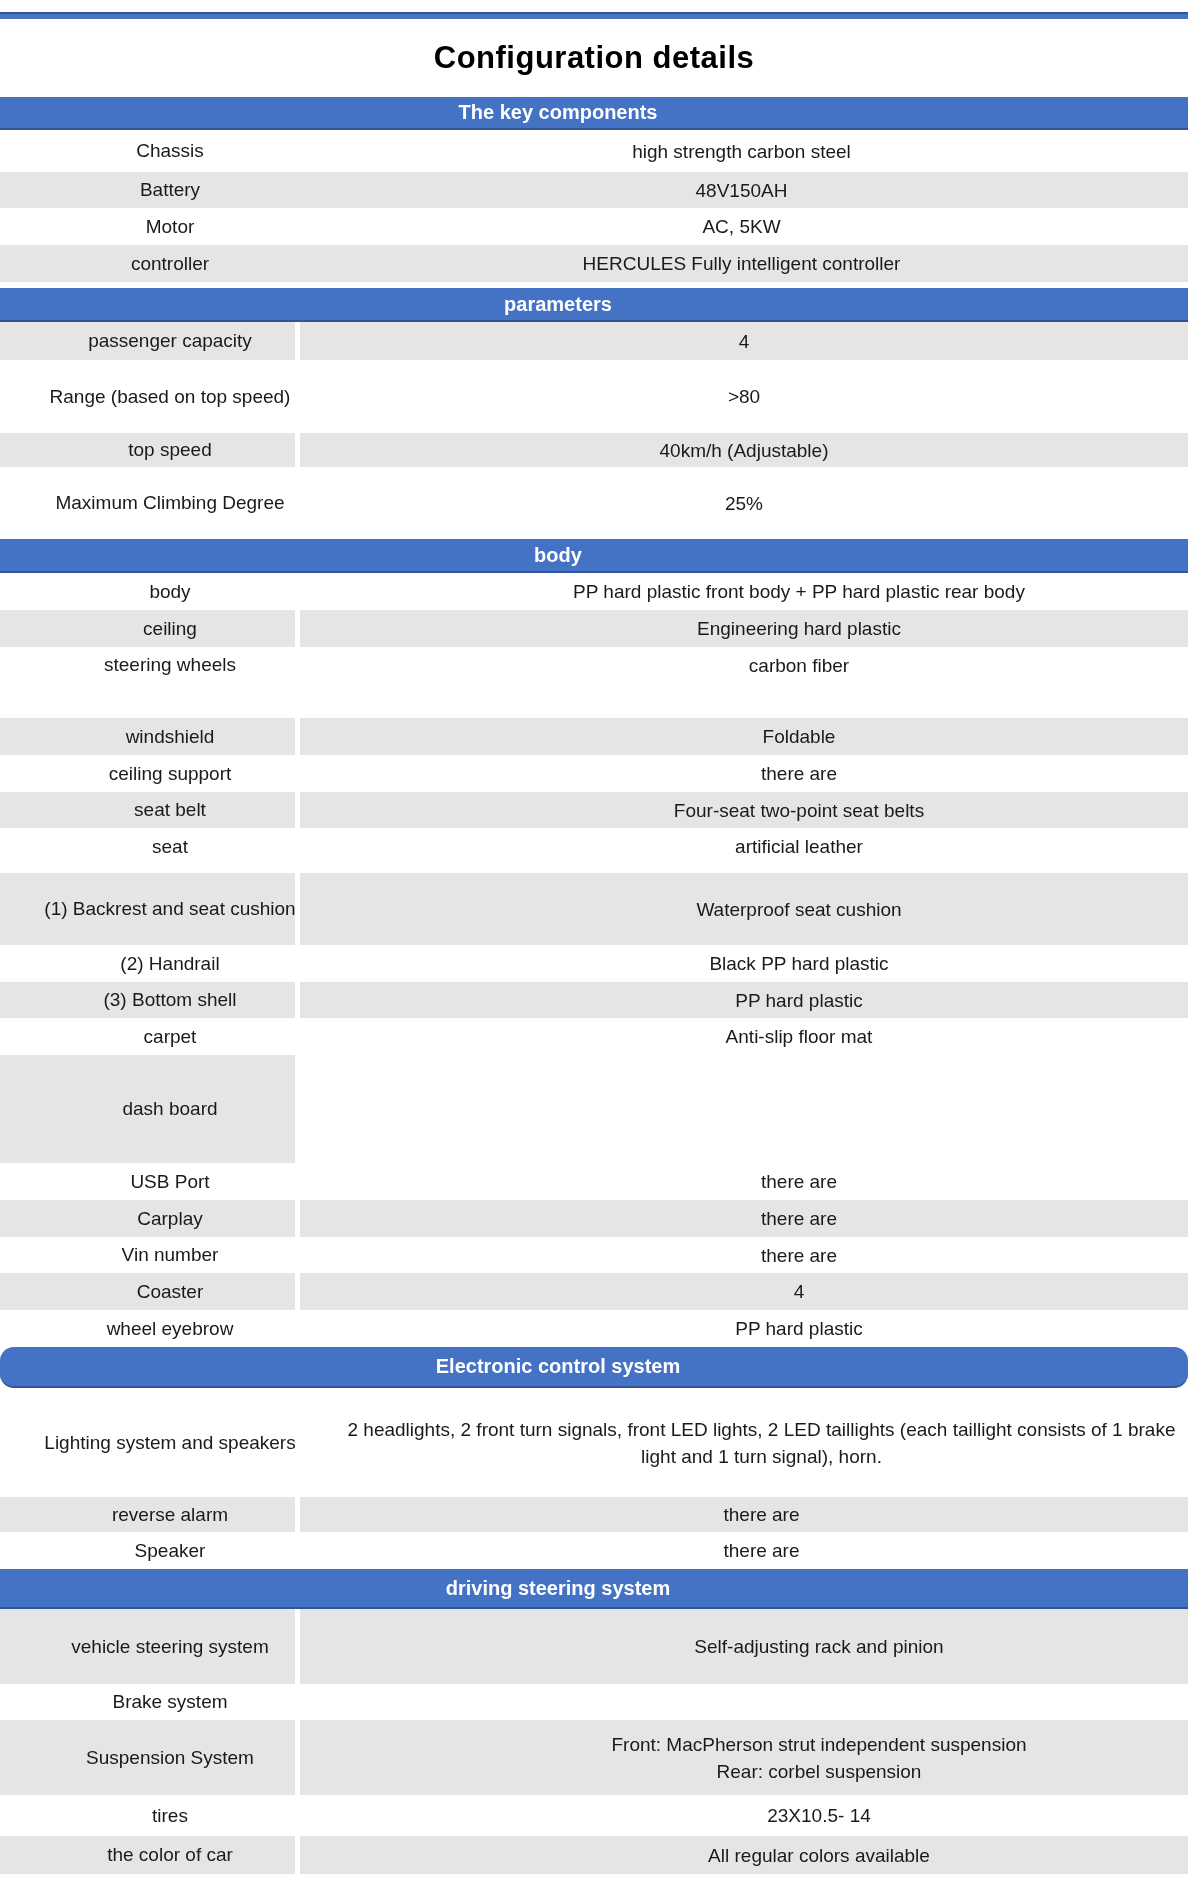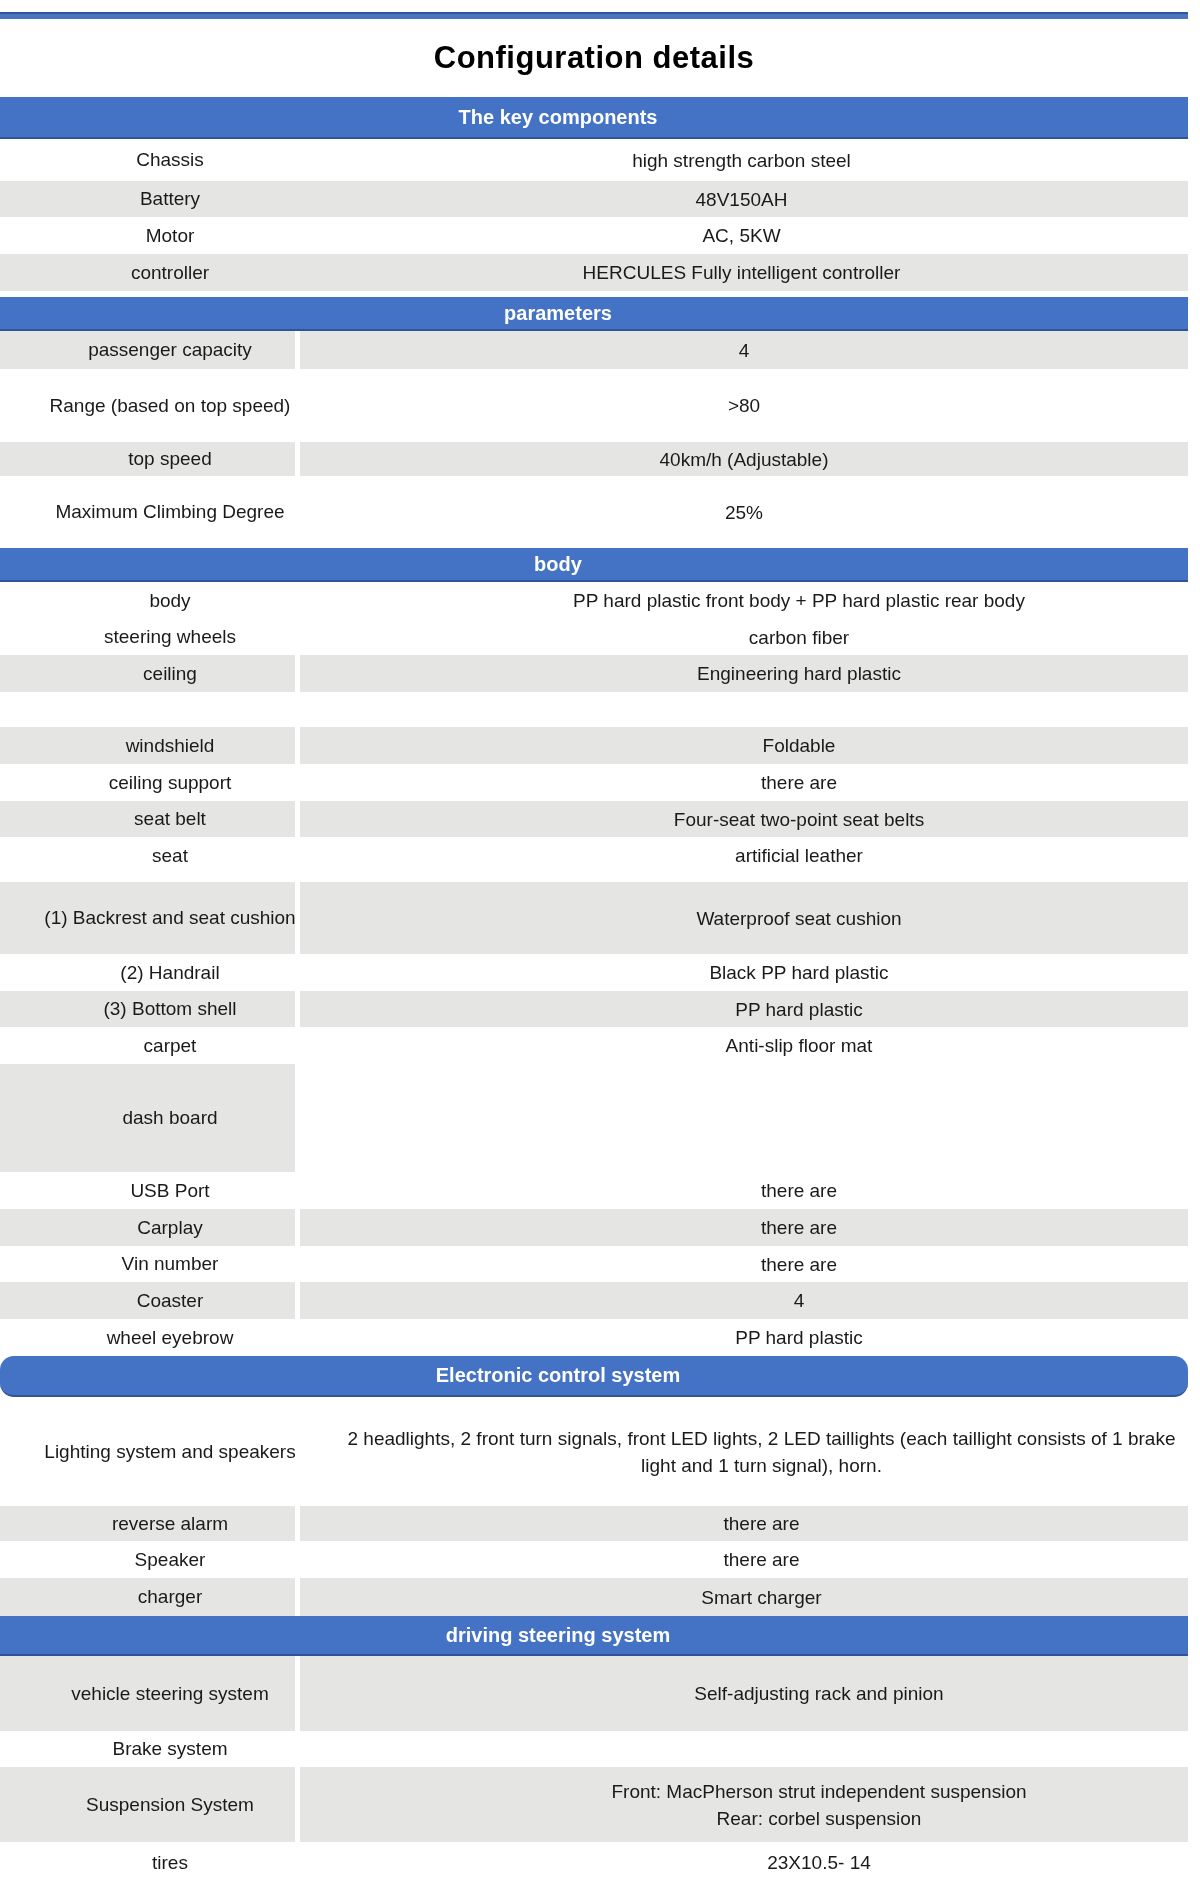--- a/index.html
+++ b/index.html
@@ -37,21 +37,21 @@
   .row.gray .cell-label,.row.gray .cell-value{background:#e5e6e4;}
 </style>
 </head>
 <body>
 
 <div class="table-wrap">
   <div class="top-bar"></div>
   <div class="page-title">Configuration details</div>
   <div id="table-root">
       <div>
-        <div class="section-header" style="height: 42px;">The key components</div>
+        <div class="section-header" style="height: 33px;">The key components</div>
         <div class="row" style="height: 42px;">
           <div class="cell cell-label">Chassis</div>
           <div class="cell cell-sep" style="width: 0px;"></div>
           <div class="cell cell-value">high strength carbon steel</div>
         </div>
         <div class="row gray" style="height: 36px;">
           <div class="cell cell-label">Battery</div>
           <div class="cell cell-sep" style="width: 0px;"></div>
           <div class="cell cell-value">48V150AH</div>
         </div>
@@ -89,29 +89,29 @@
           <div class="cell cell-value">25%</div>
         </div>
       </div>
       <div>
         <div class="section-header" style="height: 34px;">body</div>
         <div class="row" style="height: 37px;">
           <div class="cell cell-label">body</div>
           <div class="cell cell-sep" style="width: 5px;"></div>
           <div class="cell cell-value" style="padding-left: 110px;">PP hard plastic front body + PP hard plastic rear body</div>
         </div>
+        <div class="row gray" style="height: 37px;">
+          <div class="cell cell-label">ceiling</div>
+          <div class="cell cell-sep" style="width: 5px;"></div>
+          <div class="cell cell-value" style="padding-left: 110px;">Engineering hard plastic</div>
+        </div>
         <div class="row" style="height: 36px;">
           <div class="cell cell-label">steering wheels</div>
           <div class="cell cell-sep" style="width: 5px;"></div>
           <div class="cell cell-value" style="padding-left: 110px;">carbon fiber</div>
-        </div>
-        <div class="row gray" style="height: 37px;">
-          <div class="cell cell-label">ceiling</div>
-          <div class="cell cell-sep" style="width: 5px;"></div>
-          <div class="cell cell-value" style="padding-left: 110px;">Engineering hard plastic</div>
         </div>
         <div class="row gray" style="height: 37px; margin-top: 35px;">
           <div class="cell cell-label">windshield</div>
           <div class="cell cell-sep" style="width: 5px;"></div>
           <div class="cell cell-value" style="padding-left: 110px;">Foldable</div>
         </div>
         <div class="row" style="height: 37px;">
           <div class="cell cell-label">ceiling support</div>
           <div class="cell cell-sep" style="width: 5px;"></div>
           <div class="cell cell-value" style="padding-left: 110px;">there are</div>
@@ -185,25 +185,20 @@
         </div>
         <div class="row gray" style="height: 35px;">
           <div class="cell cell-label">reverse alarm</div>
           <div class="cell cell-sep" style="width: 5px;"></div>
           <div class="cell cell-value" style="padding-left: 35px;">there are</div>
         </div>
         <div class="row" style="height: 37px;">
           <div class="cell cell-label">Speaker</div>
           <div class="cell cell-sep" style="width: 5px;"></div>
           <div class="cell cell-value" style="padding-left: 35px;">there are</div>
-        </div>
-        <div class="row gray" style="height: 38px;">
-          <div class="cell cell-label">charger</div>
-          <div class="cell cell-sep" style="width: 5px;"></div>
-          <div class="cell cell-value" style="padding-left: 35px;">Smart charger</div>
         </div>
       </div>
       <div>
         <div class="section-header" style="height: 40px;">driving steering system</div>
         <div class="row gray" style="height: 75px;">
           <div class="cell cell-label">vehicle steering system</div>
           <div class="cell cell-sep" style="width: 5px;"></div>
           <div class="cell cell-value" style="padding-left: 150px;">Self-adjusting rack and pinion</div>
         </div>
         <div class="row" style="height: 36px;">

